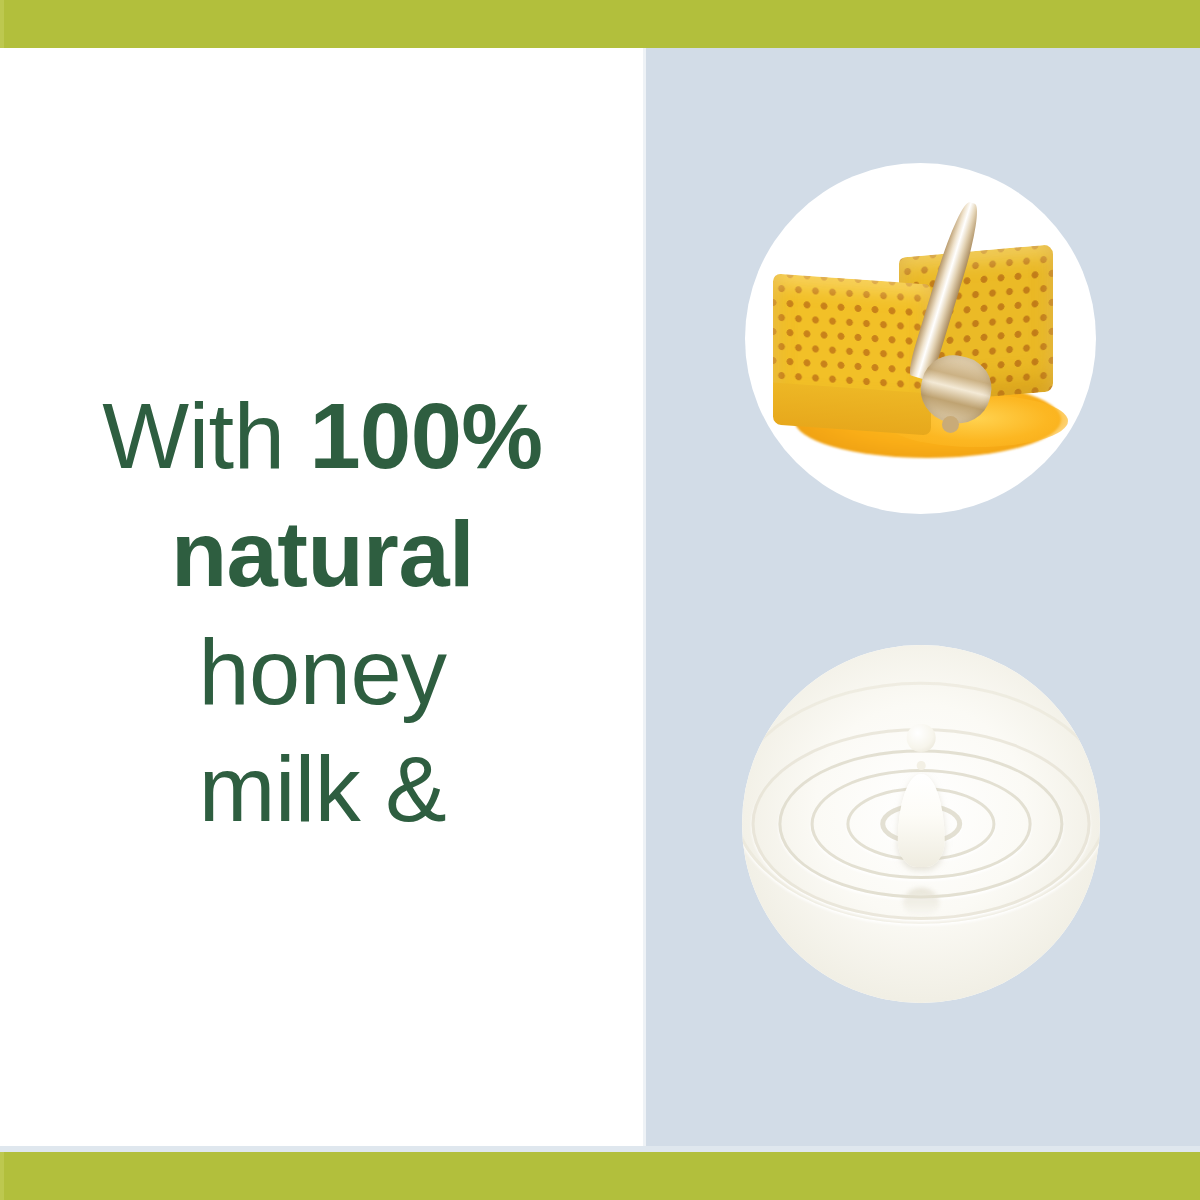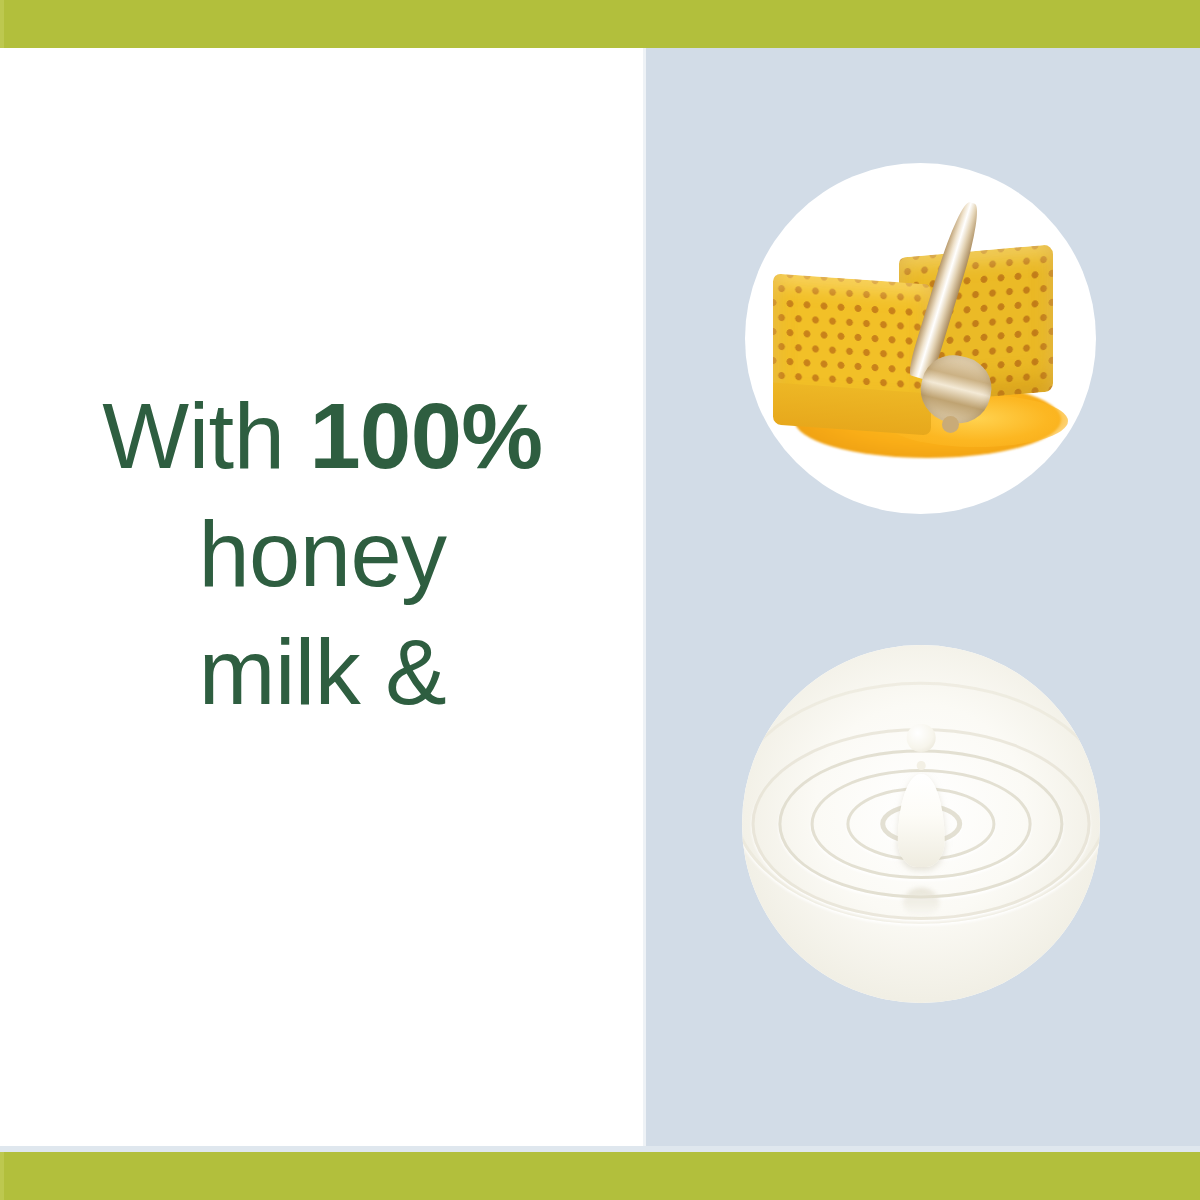--- a/index.html
+++ b/index.html
@@ -269,20 +269,21 @@
 </style>
 </head>
 <body>
 
 <div id="canvas">
 
   <div class="panel-left">
 
     <div class="headline">
       <span class="ln"><span class="w-light">With </span><span class="w-bold">100%</span></span>
+      <span class="ln w-bold">natural</span>
       <span class="ln w-light">honey</span>
       <span class="ln w-light">milk &amp;</span>
     </div>
 
   </div>
 
   <div class="panel-right"></div>
   <div class="panel-divider"></div>
 
   <div id="honey-circle" class="photo-circle">

